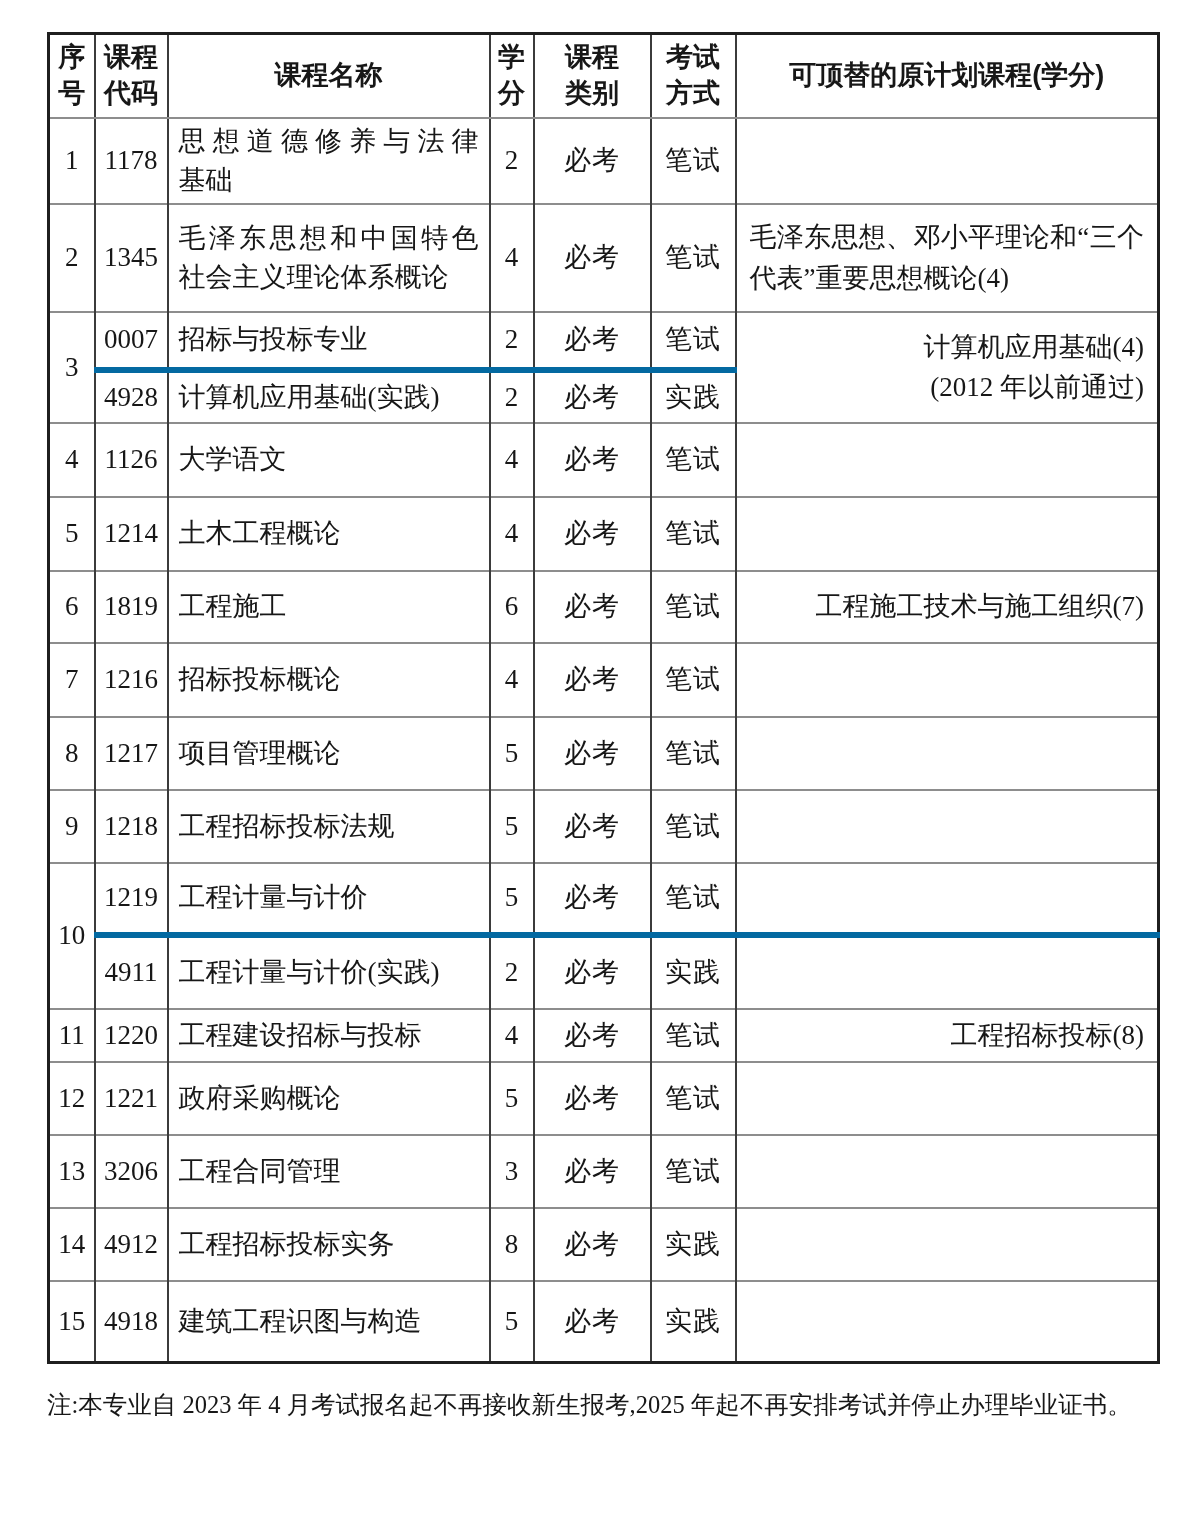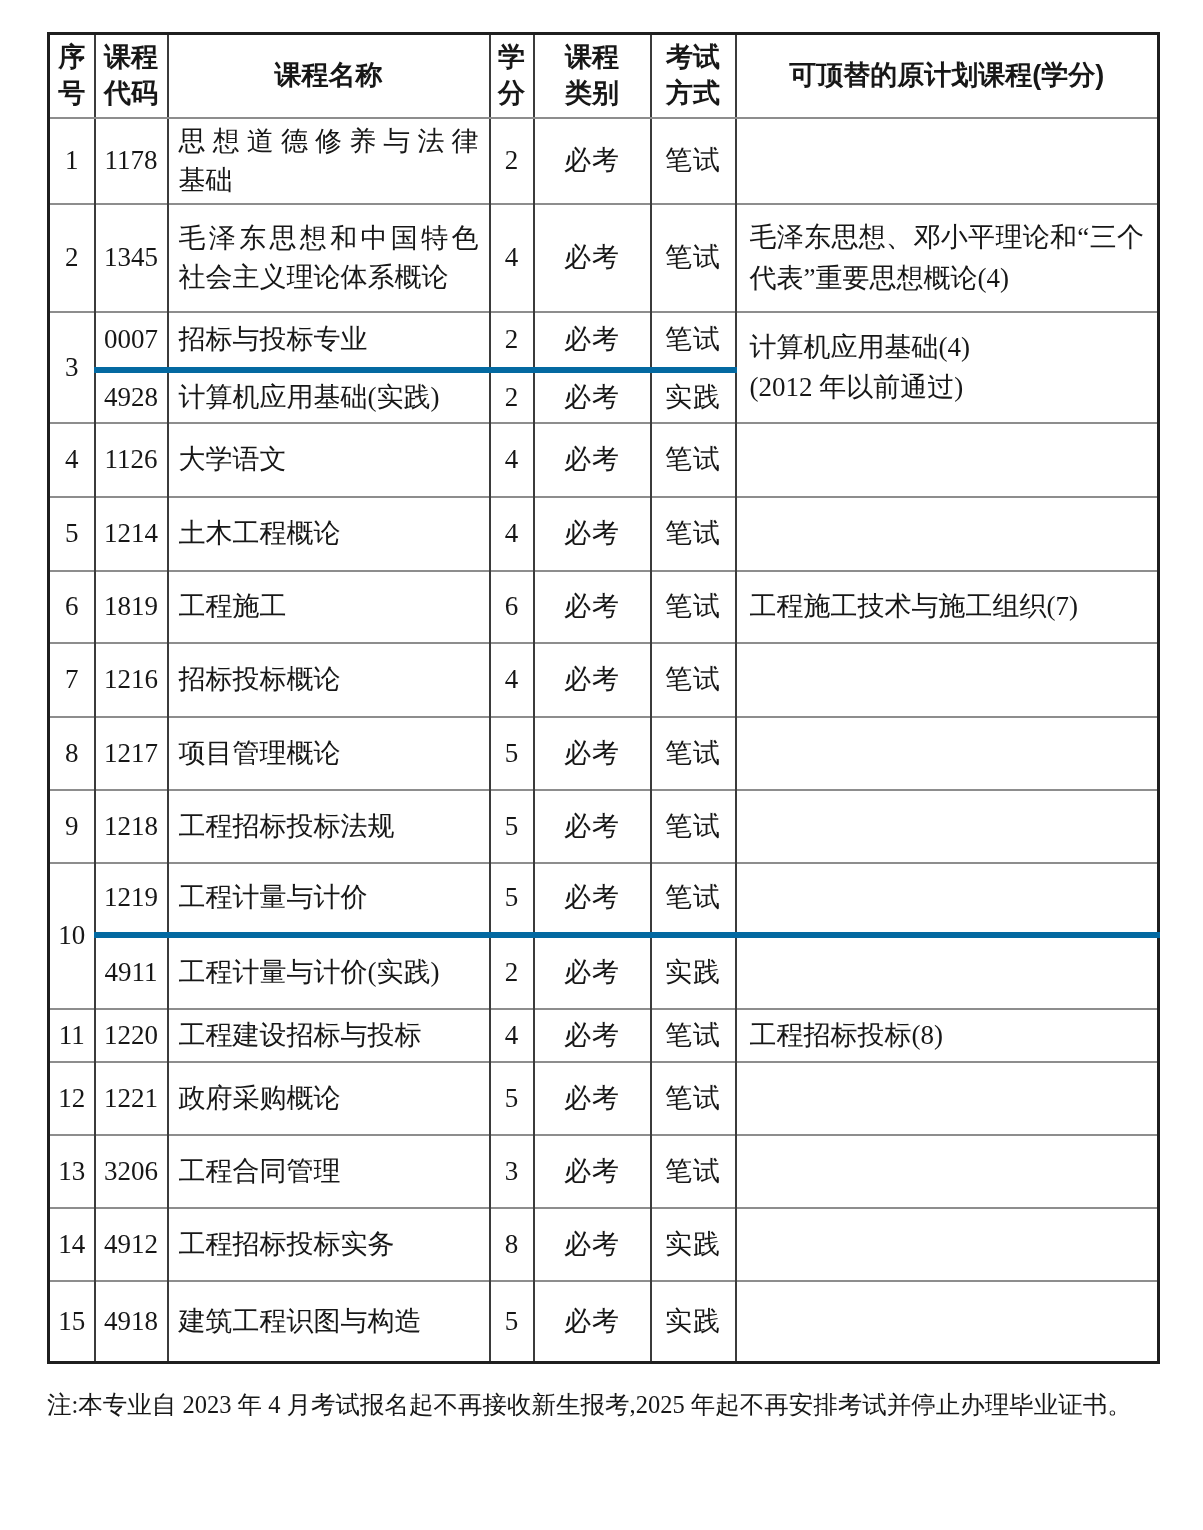--- a/index.html
+++ b/index.html
@@ -54,21 +54,21 @@
 
   td { font-size: 27px; line-height: 1.42; }
   td.c-seq, td.c-code, td.c-cred { text-align: center; }
   td.c-cat, td.c-meth { text-align: center; letter-spacing: 1px; }
   td.c-name { padding: 0 10px; }
   td.c-name.align-center { }
   td.c-name.align-left { text-align: left; }
   td.c-name.align-justify { text-align: left; }
   td.c-name .jline { text-align: justify; text-align-last: justify; }
   td.c-repl { padding: 0 13px; line-height: 1.5; }
-  td.c-repl.r-center { text-align: left; }
+  td.c-repl.r-center { text-align: right; }
   td.c-repl.r-left { text-align: justify; text-justify: inter-character; }
 
   .note {
     margin: 25px 0 0 47px;
     width: 1118px;
     font-size: 24.5px;
     line-height: 1.3;
   }
 </style>
 </head>

